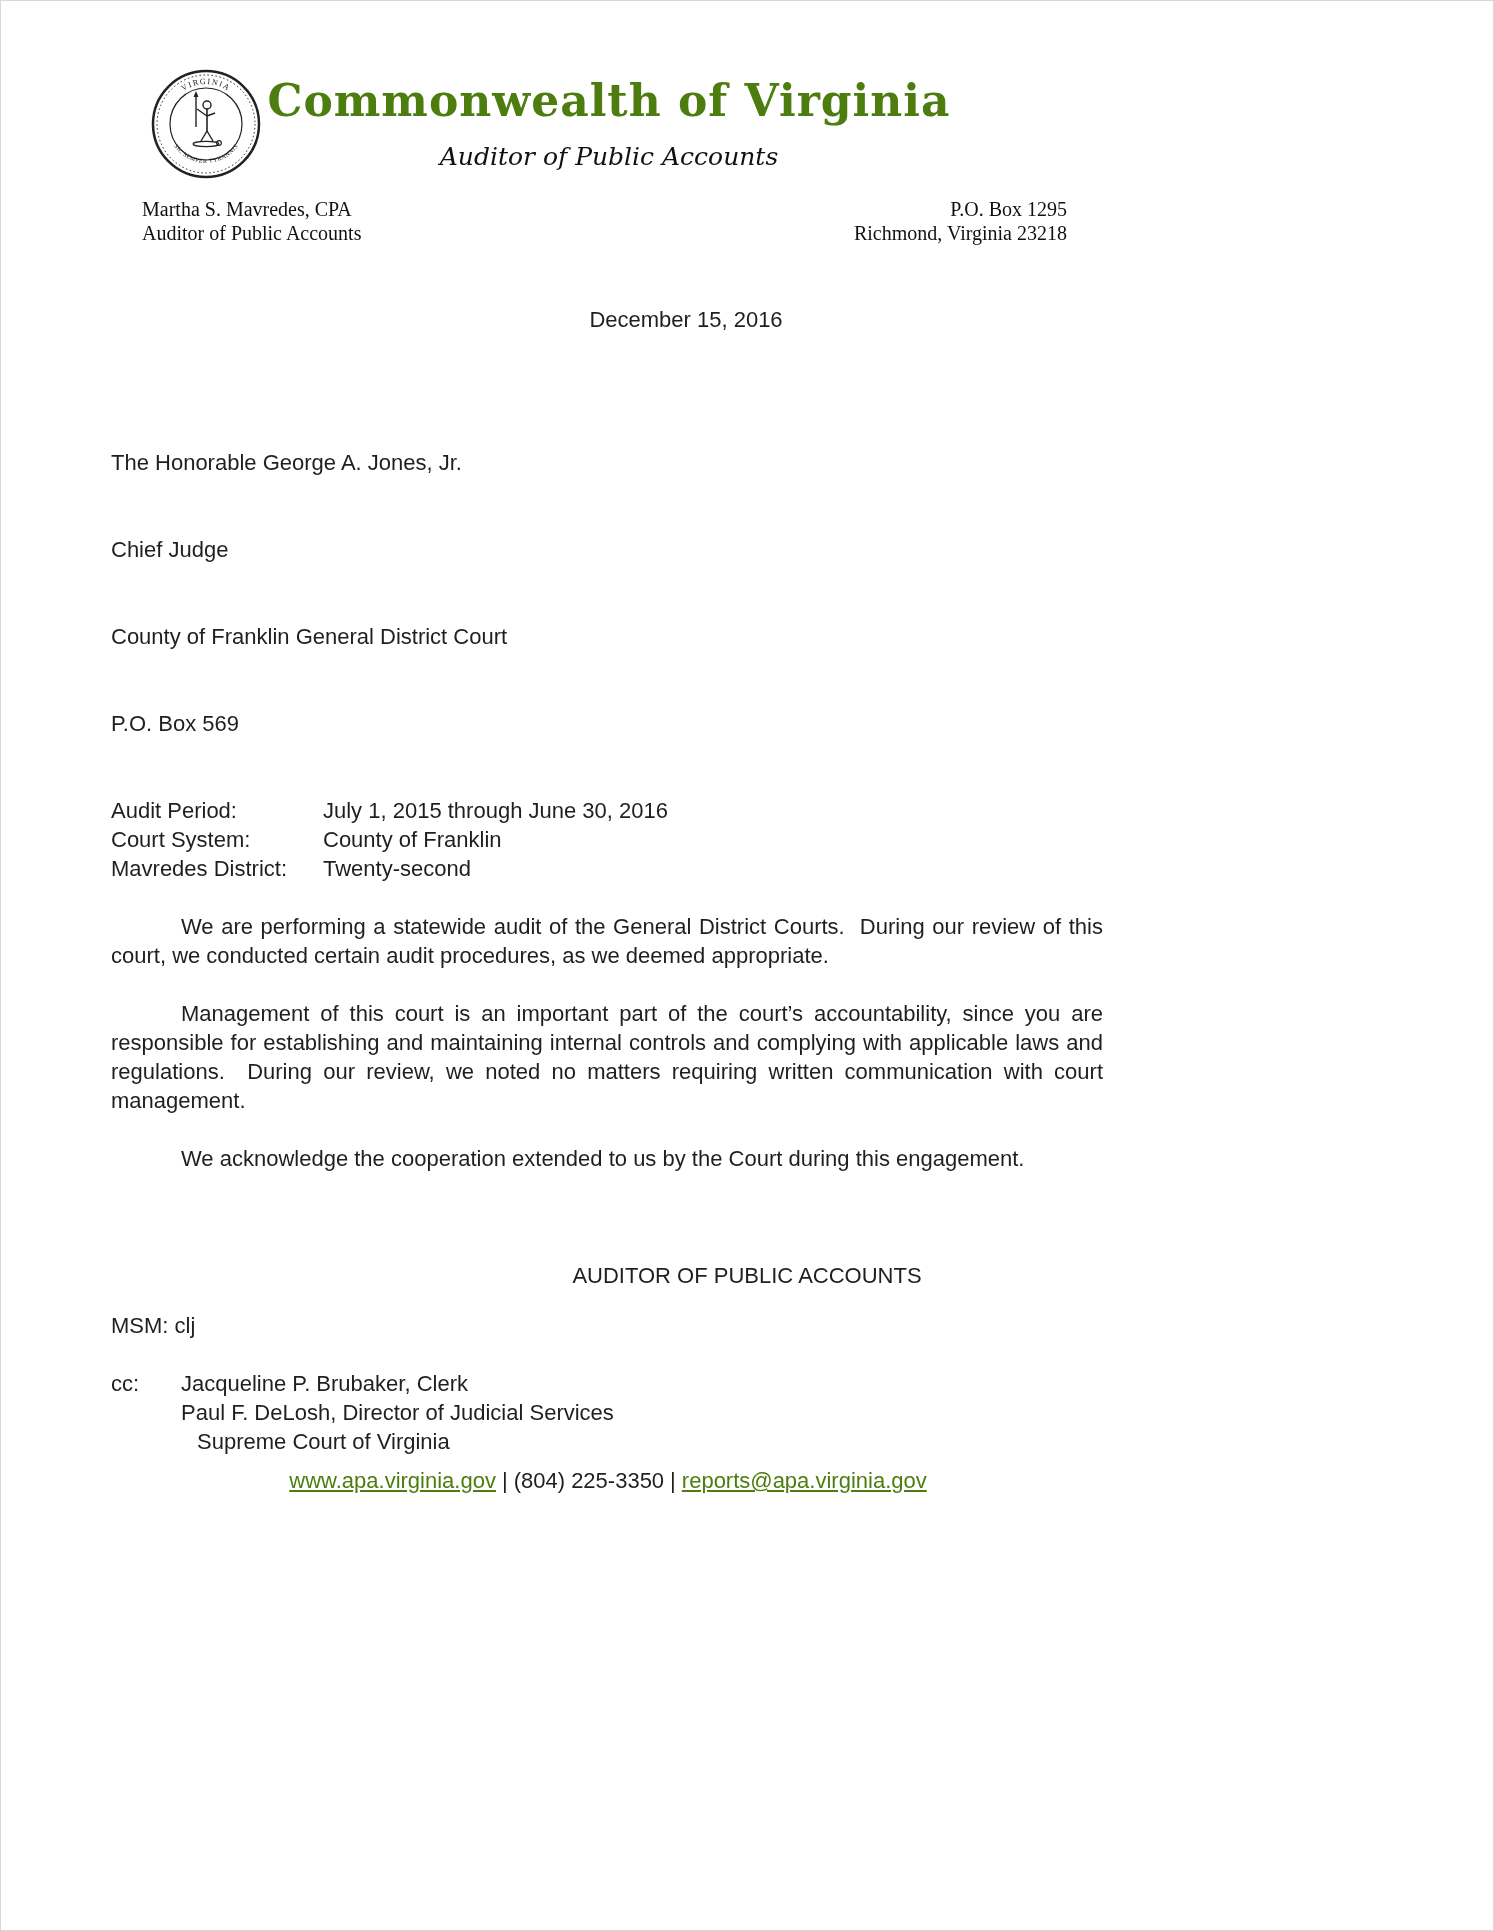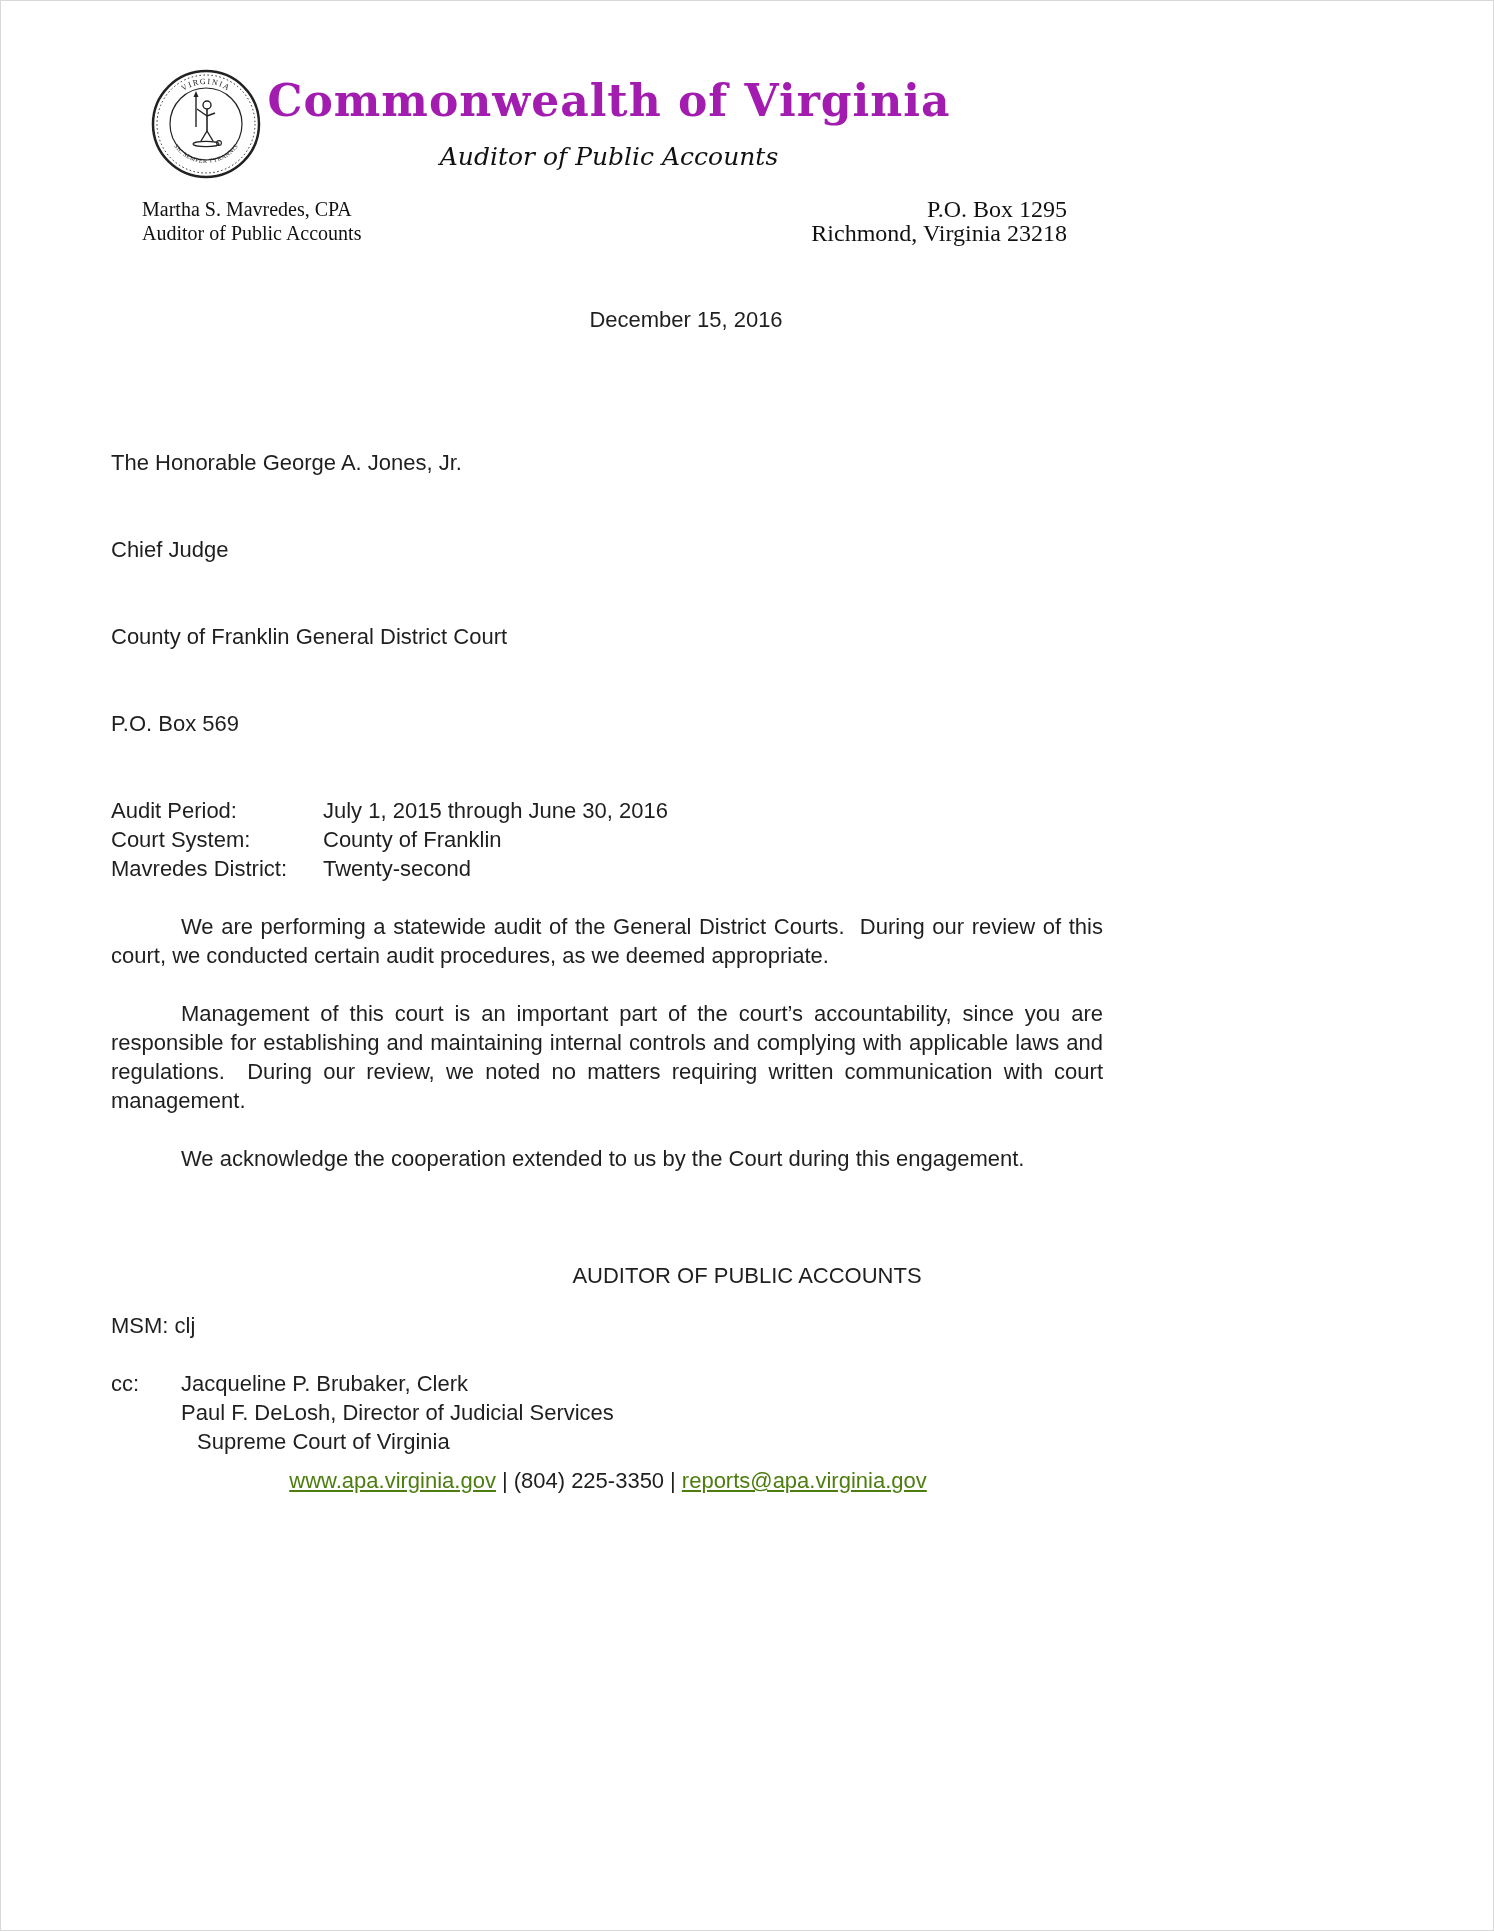--- a/index.html
+++ b/index.html
@@ -32,21 +32,21 @@
     left: 0;
     top: 76px;
     width: 1216px;
     text-align: center;
   }
   .org-title {
     font-family: "DejaVu Serif", serif;
     font-weight: bold;
     font-size: 44px;
     line-height: 48px;
-    color: #a21caf;
+    color: #4d7c0f;
     letter-spacing: 1px;
   }
   .org-subtitle {
     margin-top: 18px;
     font-family: "DejaVu Serif", serif;
     font-style: italic;
     font-size: 25px;
     line-height: 28px;
     color: #111111;
   }
@@ -58,21 +58,21 @@
     font-size: 20px;
     line-height: 24px;
     color: #111111;
   }
   .contact-right {
     position: absolute;
     right: 426px;
     top: 196px;
     text-align: right;
     font-family: "Liberation Serif", serif;
-    font-size: 24px;
+    font-size: 20px;
     line-height: 24px;
     color: #111111;
   }
 
   
   .body-content { margin: 0 390px 0 110px; }
 
   .date-line {
     margin-top: 54px;
     text-align: center;

